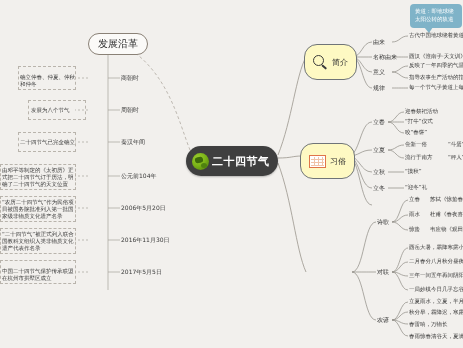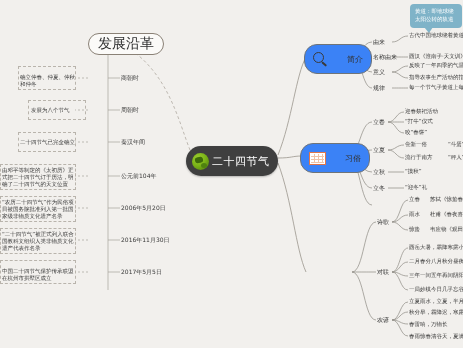--- a/index.html
+++ b/index.html
@@ -12,42 +12,42 @@
   #canvas{position:absolute;left:0;top:0;width:463px;height:348px;}
   svg.links{position:absolute;left:0;top:0;width:463px;height:348px;pointer-events:none;}
 
   
   .center-node{
     position:absolute;left:186px;top:146px;width:92px;height:30px;
     background:#3f3f3f;border-radius:15px;
     display:flex;align-items:center;gap:3px;padding:0 6px;box-sizing:border-box;
     box-shadow:0 1px 2px rgba(0,0,0,.25);
   }
-  .center-node .ctext{color:#fff;font-size:11px;font-weight:normal;letter-spacing:.5px;white-space:nowrap;}
+  .center-node .ctext{color:#fff;font-size:11px;font-weight:bold;letter-spacing:.5px;white-space:nowrap;}
   .globe{width:17px;height:17px;border-radius:50%;
     background:radial-gradient(circle at 35% 30%,#9ccc2f 0%,#7cb518 45%,#4e7a0c 100%);
     position:relative;flex:0 0 auto;overflow:hidden;}
   .globe:before{content:"";position:absolute;left:3px;top:4px;width:8px;height:6px;border-radius:40%;
     background:#3e6b0a;transform:rotate(-12deg);}
   .globe:after{content:"";position:absolute;left:9px;top:10px;width:6px;height:5px;border-radius:50%;
     background:#4f8210;}
 
   
   .pill{
-    position:absolute;background:#3b82f6;border:1px solid #6f7478;border-radius:13px;
-    height:30px;display:flex;align-items:center;gap:19px;padding:0 8px;box-sizing:border-box;
+    position:absolute;background:#fef9c3;border:1px solid #6f7478;border-radius:13px;
+    height:36px;display:flex;align-items:center;gap:4px;padding:0 8px;box-sizing:border-box;
     font-size:8px;color:#2e2e2e;white-space:nowrap;
   }
   .pill .plabel{font-size:8px;color:#333;}
 
   
   .oval{
     position:absolute;background:#fbfaf8;border:1px solid #8a8176;border-radius:14px;
     height:22px;display:flex;align-items:center;justify-content:center;padding:0 9px;box-sizing:border-box;
-    font-size:14px;color:#2e2e2e;white-space:nowrap;
+    font-size:10px;color:#2e2e2e;white-space:nowrap;
   }
 
   
   .ico{flex:0 0 auto;display:block;}
   .book{width:16px;height:14px;position:relative;}
   .book .bk1{position:absolute;left:0;top:1px;width:14px;height:11px;background:#d8231f;
      border-radius:1px 2px 2px 1px;transform:skewY(-6deg);box-shadow:inset -2px 0 0 #a81613;}
   .book .bk2{position:absolute;left:1px;top:3px;width:13px;height:10px;background:#e8372f;
      border-radius:1px;transform:skewY(-3deg);}
   .cal{width:17px;height:13px;border:1px solid #e0754a;background:#fff;position:relative;box-sizing:border-box;}

